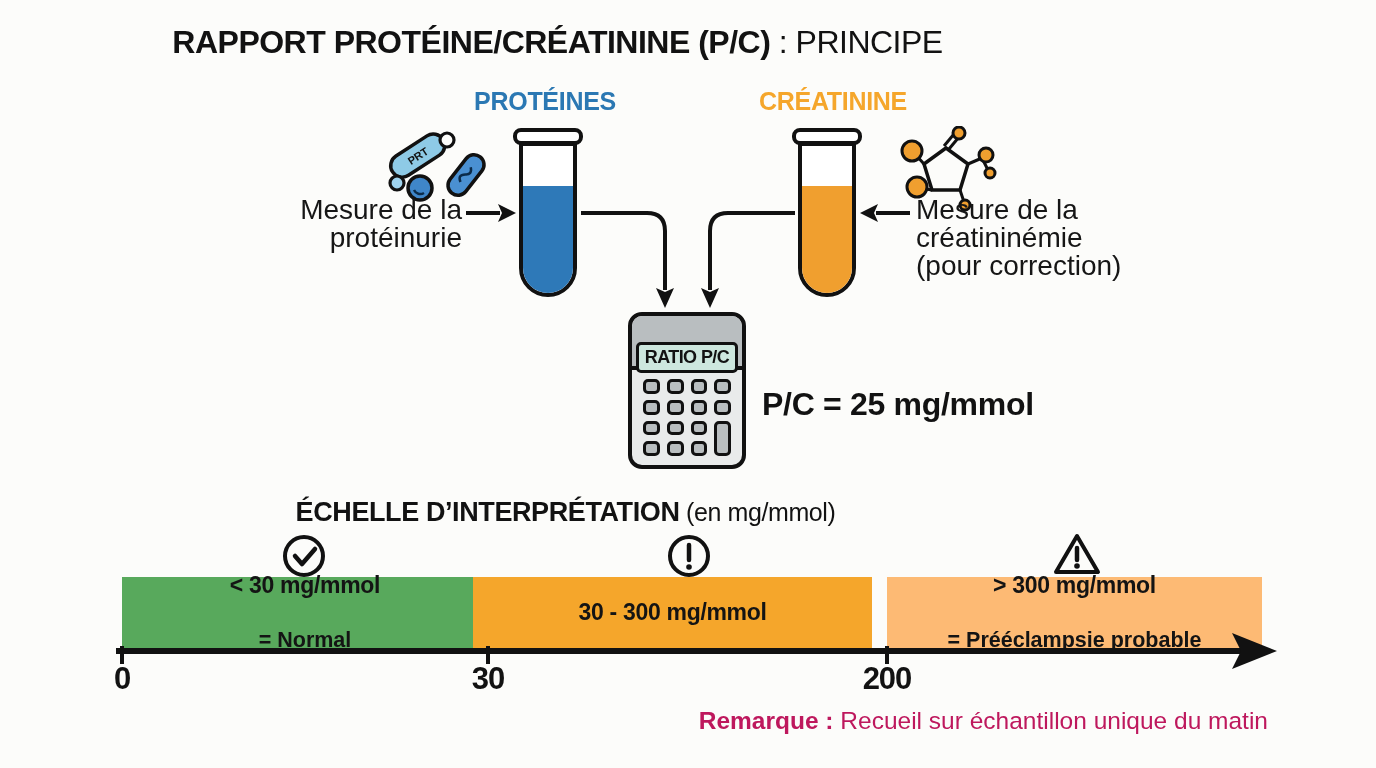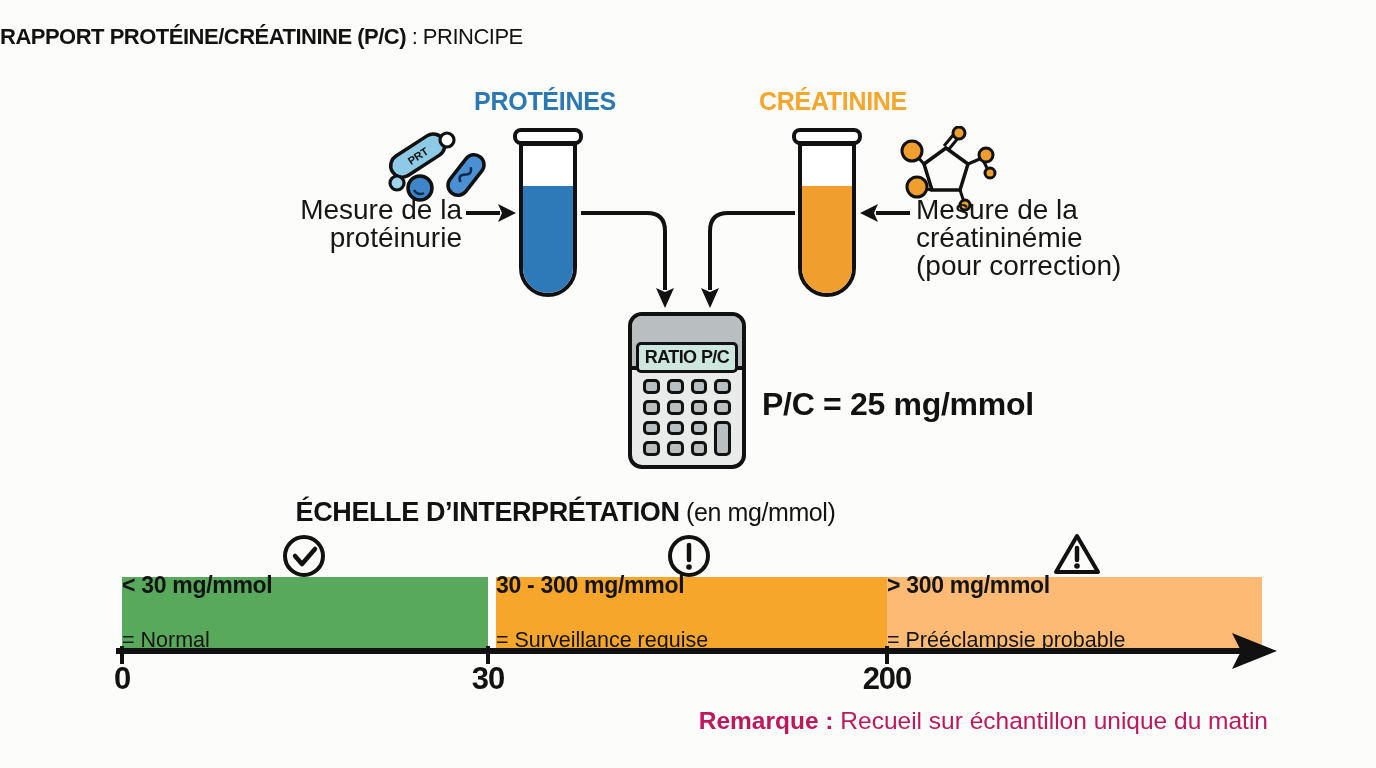--- a/index.html
+++ b/index.html
@@ -3,22 +3,22 @@
 <meta charset="utf-8">
 <style>
   * { margin:0; padding:0; box-sizing:border-box; }
   html,body { background:#ffffff; }
   body { font-family:"Liberation Sans","DejaVu Sans",sans-serif; color:#121212; }
   .canvas {
     position:relative; width:1376px; height:768px; margin:0 auto;
     background:#fcfcfa; overflow:hidden;
   }
   
-  .title { position:absolute; top:24px; left:0; width:1115px; 
-           font-size:22px; letter-spacing:-0.5px; }
+  .title { position:absolute; top:24px; left:0; width:1115px; text-align:center;
+           font-size:32px; letter-spacing:-0.5px; }
   .title .t-main { font-weight:800; }
   .title .t-suffix { font-weight:400; }
 
   
   .tube-label { position:absolute; top:87px; width:220px; text-align:center;
                 font-size:25px; font-weight:800; letter-spacing:-0.3px; }
   .tube-label.blue  { left:435px; color:#2b78b3; }
   .tube-label.orange{ left:723px; color:#f5a62b; }
 
   
@@ -53,25 +53,25 @@
                  letter-spacing:-0.3px; }
 
   
   .scale-heading { position:absolute; top:497px; left:0; width:1131px; text-align:center;
                    font-size:27px; letter-spacing:-0.4px; }
   .scale-heading .h-bold { font-weight:800; }
   .scale-heading .h-normal { font-weight:400; font-size:25px; }
 
   
   .zone { position:absolute; top:577px; height:71px; display:flex; flex-direction:column;
-          justify-content:center; color:#141414; z-index:1; }
+          align-items:center; justify-content:center; color:#141414; z-index:1; }
   .zone .z-range  { font-weight:800; font-size:23px; line-height:27px; letter-spacing:-0.3px; }
-  .zone .z-meaning{ font-weight:400; font-size:21.5px; line-height:27px;margin-top:28px; }
+  .zone .z-meaning{ font-weight:700; font-size:21.5px; line-height:27px;margin-top:28px; }
   .zone.green  { left:122px; width:366px; background:#58a95c; }
-  .zone.orange { left:496px; width:399px; background:#f5a62b; }
+  .zone.orange { left:473px; width:399px; background:#f5a62b; }
   .zone.red    { left:887px; width:375px; background:#fdba74; }
 
   .tick-label { position:absolute; top:661px; width:80px; text-align:center;
                 font-size:31px; font-weight:600; letter-spacing:-1px; }
   .tick-0   { left:82px; }
   .tick-30  { left:448px; }
   .tick-300 { left:847px; }
 
   
   .remark { position:absolute; top:707px; right:108px; font-size:24.5px; color:#be185d; }
@@ -186,21 +186,20 @@
     <line x1="25" y1="17" x2="25" y2="29" stroke="#111" stroke-width="4.5" stroke-linecap="round"></line>
     <circle cx="25" cy="35" r="2.8" fill="#111"></circle>
   </svg>
 
   <div class="zone green">
     <div class="z-range">&lt; 30 mg/mmol</div>
     <div class="z-meaning">= Normal</div>
   </div>
   <div class="zone orange">
     <div class="z-range">30 - 300 mg/mmol</div>
-    <div class="z-meaning">= Surveillance requise</div>
   </div>
   <div class="zone red">
     <div class="z-range">&gt; 300 mg/mmol</div>
     <div class="z-meaning">= Prééclampsie probable</div>
   </div>
 
   <div class="tick-label tick-0">0</div>
   <div class="tick-label tick-30">30</div>
   <div class="tick-label tick-300">200</div>
 

